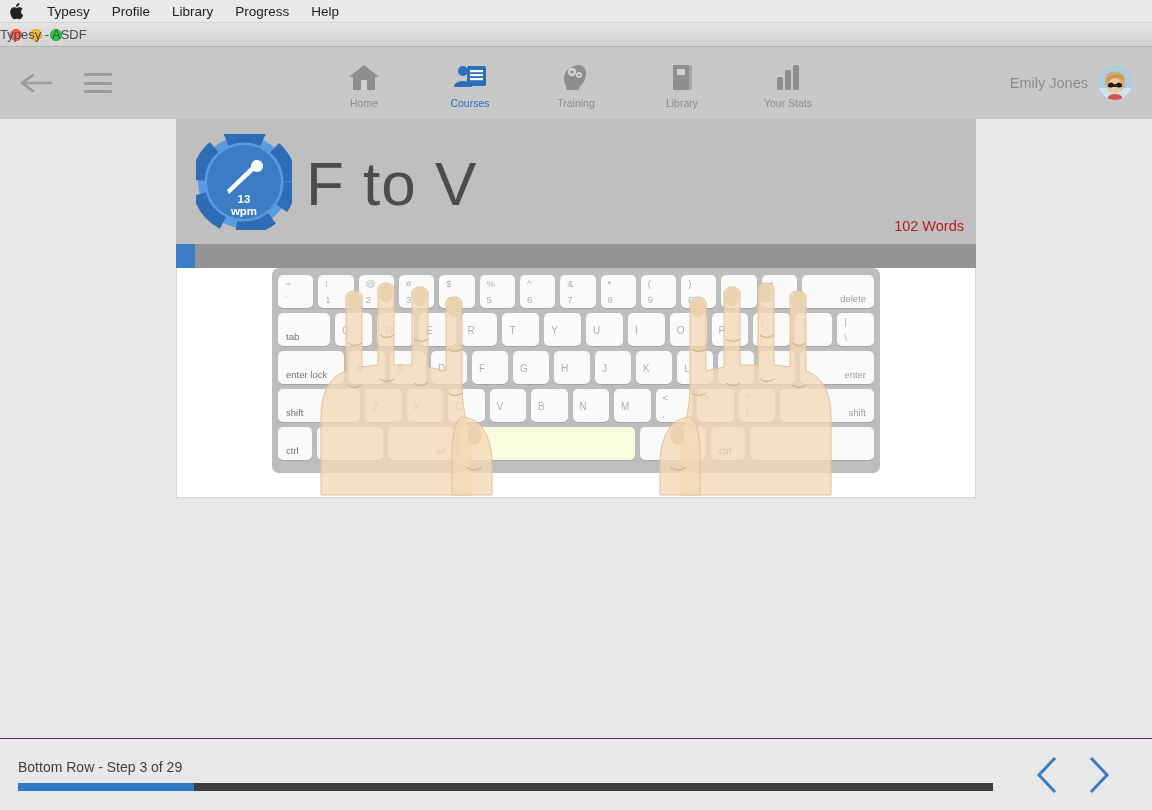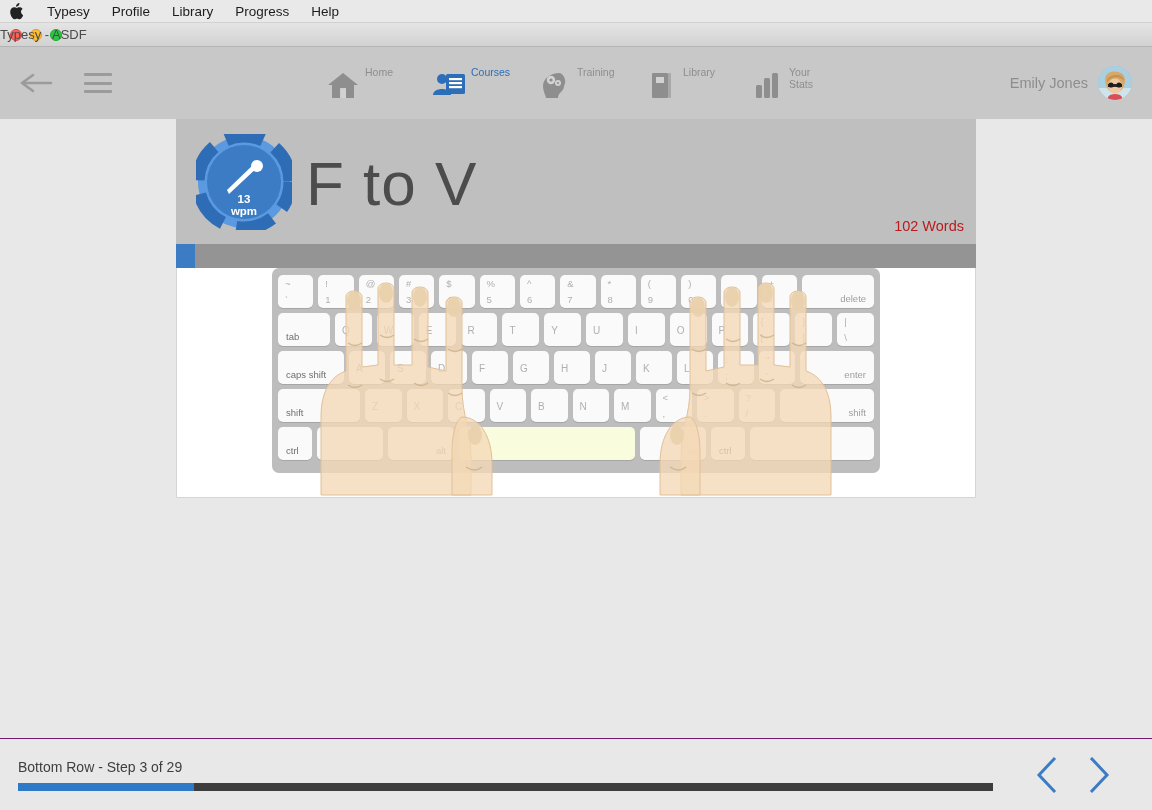--- a/index.html
+++ b/index.html
@@ -43,21 +43,21 @@
   .tb-left{ display:flex; align-items:center; gap:30px; }
   .icon-back{ width:34px; height:24px; cursor:pointer; }
   .icon-burger{ width:28px; height:20px; display:flex; flex-direction:column; justify-content:space-between; cursor:pointer;}
   .icon-burger span{ display:block; height:3px; background:#9b9b9b; border-radius:1px; }
 
   .nav{
     position:absolute; left:0; right:0; display:flex; justify-content:center;
     gap:30px; pointer-events:none;
   }
   .nav-item{
-    width:76px; display:flex; flex-direction:row; 
+    width:76px; display:flex; flex-direction:column; align-items:center;
     gap:5px; pointer-events:auto; cursor:pointer;
   }
   .nav-ico{ height:34px; display:flex; align-items:flex-end; justify-content:center; }
   .nav-label{ font-size:10.5px; color:#8e8e8e; }
   .nav-item.active .nav-label{ color:#2c6fb8; }
 
   .tb-right{ margin-left:auto; display:flex; align-items:center; gap:10px; }
   .user-name{ font-size:14.5px; color:#8d8d8d; }
   .avatar{
     width:34px; height:34px; border-radius:50%; overflow:hidden; flex:none;
@@ -400,21 +400,21 @@
               <span class="top">}</span>
               <span class="bot">]</span>
             </div>
             <div class="key">
               <span class="top">|</span>
               <span class="bot">\</span>
             </div>
           </div>
           <div class="krow">
             <div class="key caps">
-              <span class="bl">caps shift</span>
+              <span class="bl">enter lock</span>
             </div>
             <div class="key">
               <span class="mid">A</span>
             </div>
             <div class="key">
               <span class="mid">S</span>
             </div>
             <div class="key">
               <span class="mid">D</span>
             </div>

